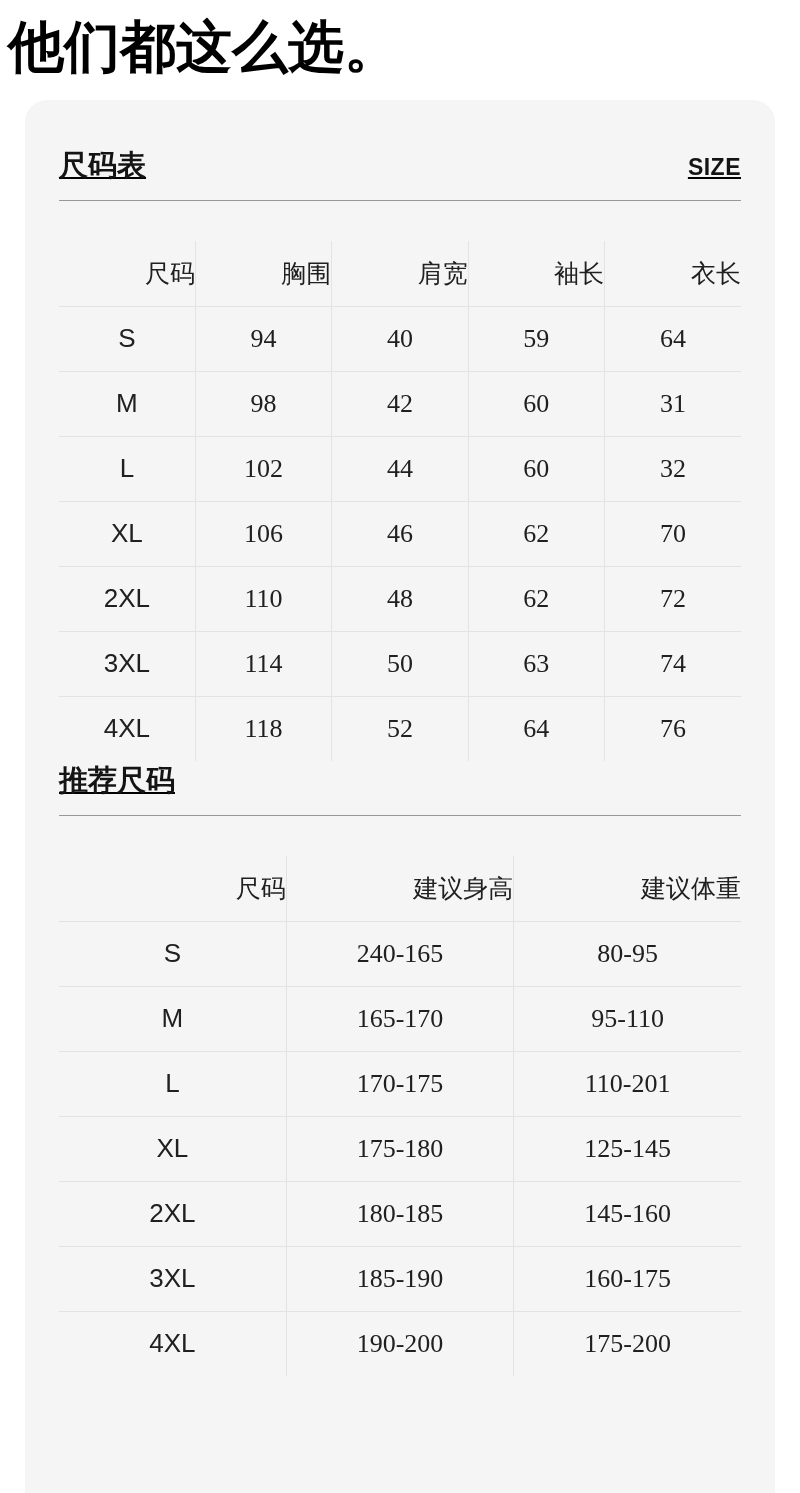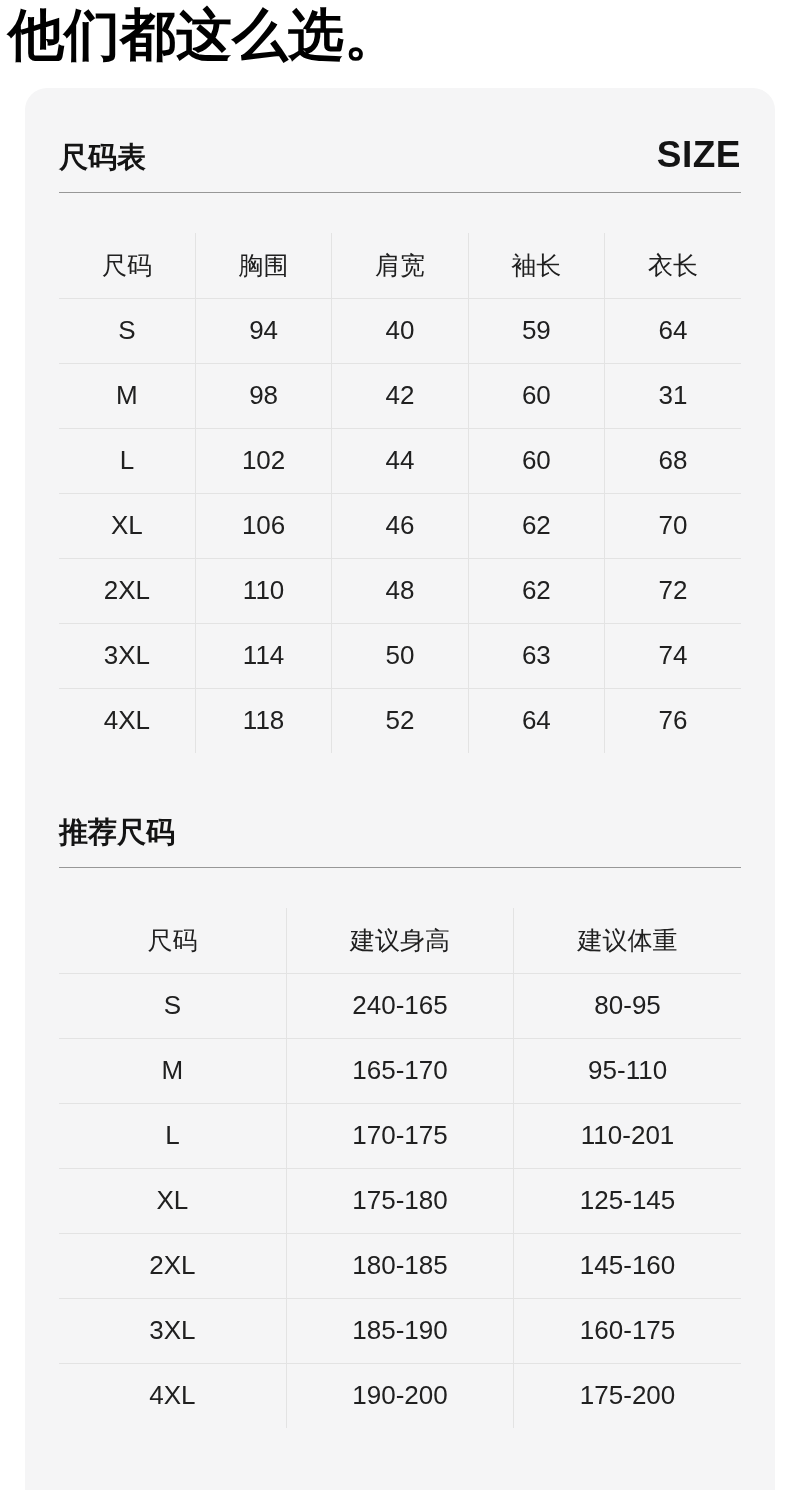--- a/index.html
+++ b/index.html
@@ -15,77 +15,77 @@
   * { box-sizing: border-box; }
   html, body {
     margin: 0; padding: 0;
     width: 800px; height: 1493px;
     background: var(--page-bg);
     font-family: "Liberation Sans", "DejaVu Sans", sans-serif;
     overflow: hidden;
   }
   .page-title {
     margin: 0;
-    padding: 2px 0 0 8px;
+    padding: 14px 0 0 8px;
     font-size: 56px;
     line-height: 1.18;
     font-weight: 900;
     color: var(--heading-color);
     letter-spacing: 0;
   }
   .card {
     width: 750px;
     min-height: 1402px;
     margin: 20px auto 0;
     background: var(--card-bg);
     border-radius: 22px 22px 0 0;
     padding: 0 34px 28px;
   }
   .section-head {
     display: flex;
     justify-content: space-between;
     align-items: baseline;
     padding: 46px 0 14px;
     border-bottom: 1px solid var(--rule-color);
+    text-decoration: underline;
   }
   .section-head.second {
     padding-top: 0;
-    margin-top: 60px;
     align-items: flex-end;
   }
   .sec-title {
     font-size: 29px;
     font-weight: 700;
     color: var(--title-color);
   }
   .sec-right {
-    font-size: 37px;
+    font-size: 23px;
     font-weight: 700;
     color: var(--title-color);
     letter-spacing: 0.5px;
   }
   table.size-table {
     width: 100%;
     border-collapse: collapse;
     table-layout: fixed;
     margin-top: 40px;
   }
   table.size-table th,
   table.size-table td {
     height: 65px;
     padding: 0;
     text-align: center;
     vertical-align: middle;
     font-weight: 400;
     color: var(--cell-color);
   }
-  table.size-table th { font-size: 25px; }
+  table.size-table th { font-size: 25px; text-align: right; }
   table.size-table td { font-size: 26px; }
   table.size-table th + th,
-  table.size-table td + td { border-left: 1px solid var(--grid-color); }
+  table.size-table td + td { border-left: 1px solid var(--grid-color); font-family: Liberation Serif, serif; }
   table.size-table tbody td { border-top: 1px solid var(--grid-color); }
   .footer-note {
     margin-top: 46px;
     text-align: center;
     font-size: 15px;
     color: var(--footer-color);
     letter-spacing: 0.5px;
   }
 </style>
 </head>
@@ -123,21 +123,21 @@
           <td>98</td>
           <td>42</td>
           <td>60</td>
           <td>31</td>
         </tr>
         <tr>
           <td>L</td>
           <td>102</td>
           <td>44</td>
           <td>60</td>
-          <td>68</td>
+          <td>32</td>
         </tr>
         <tr>
           <td>XL</td>
           <td>106</td>
           <td>46</td>
           <td>62</td>
           <td>70</td>
         </tr>
         <tr>
           <td>2XL</td>

